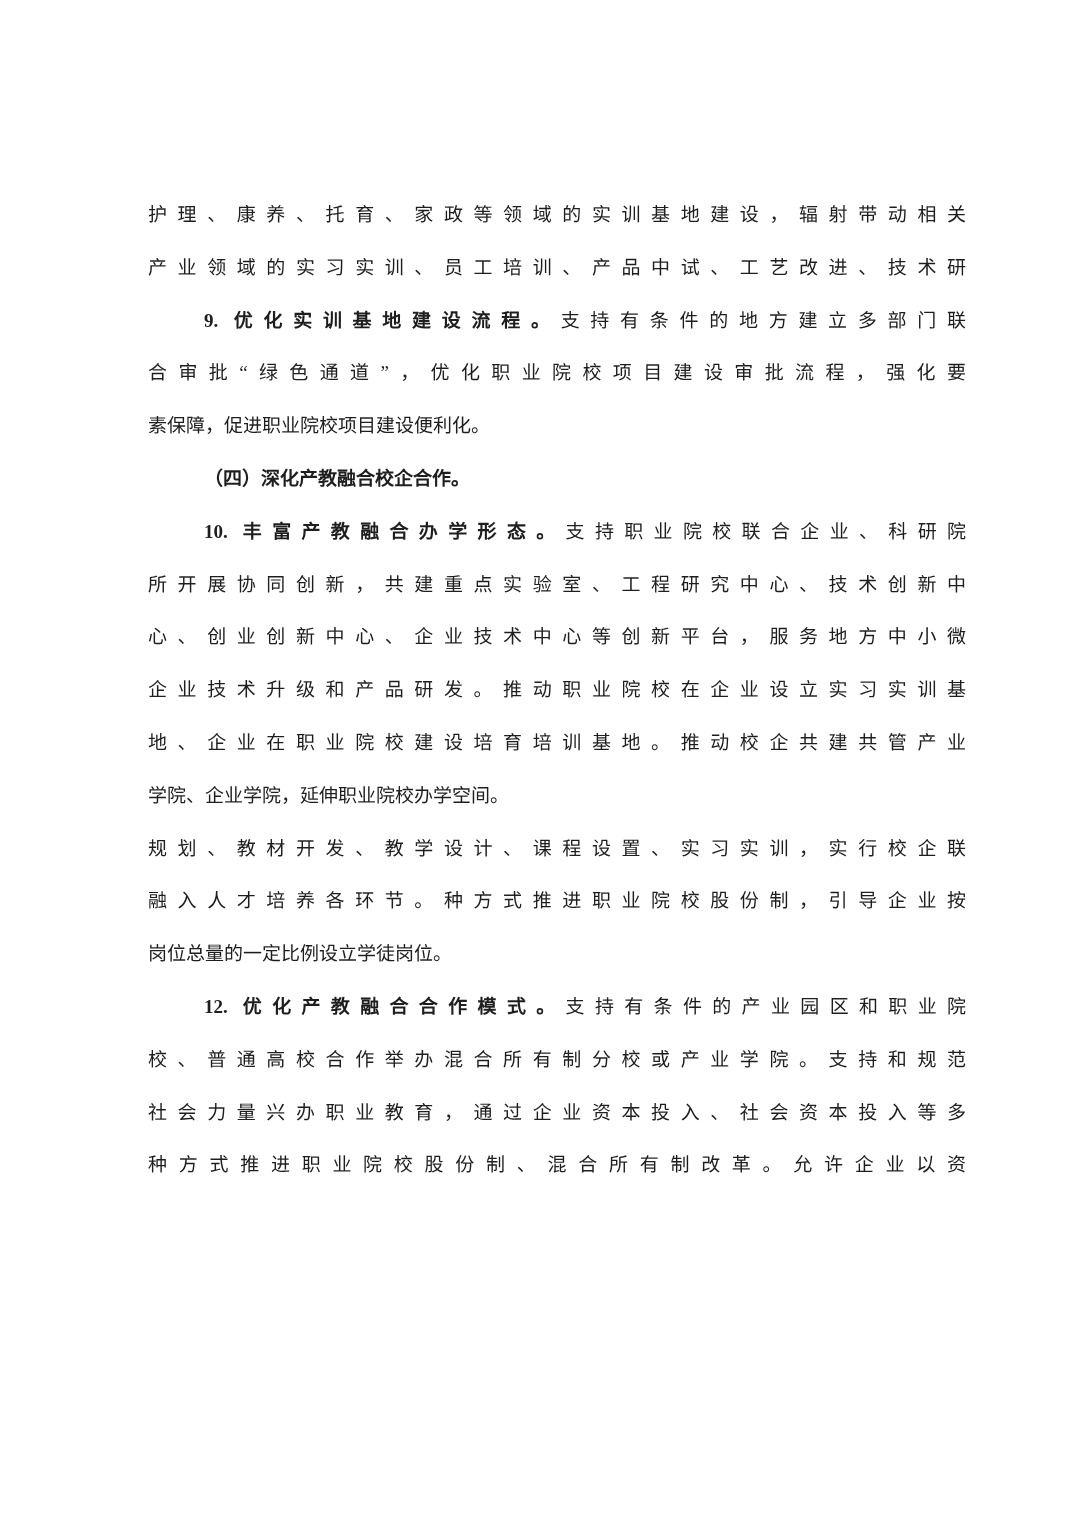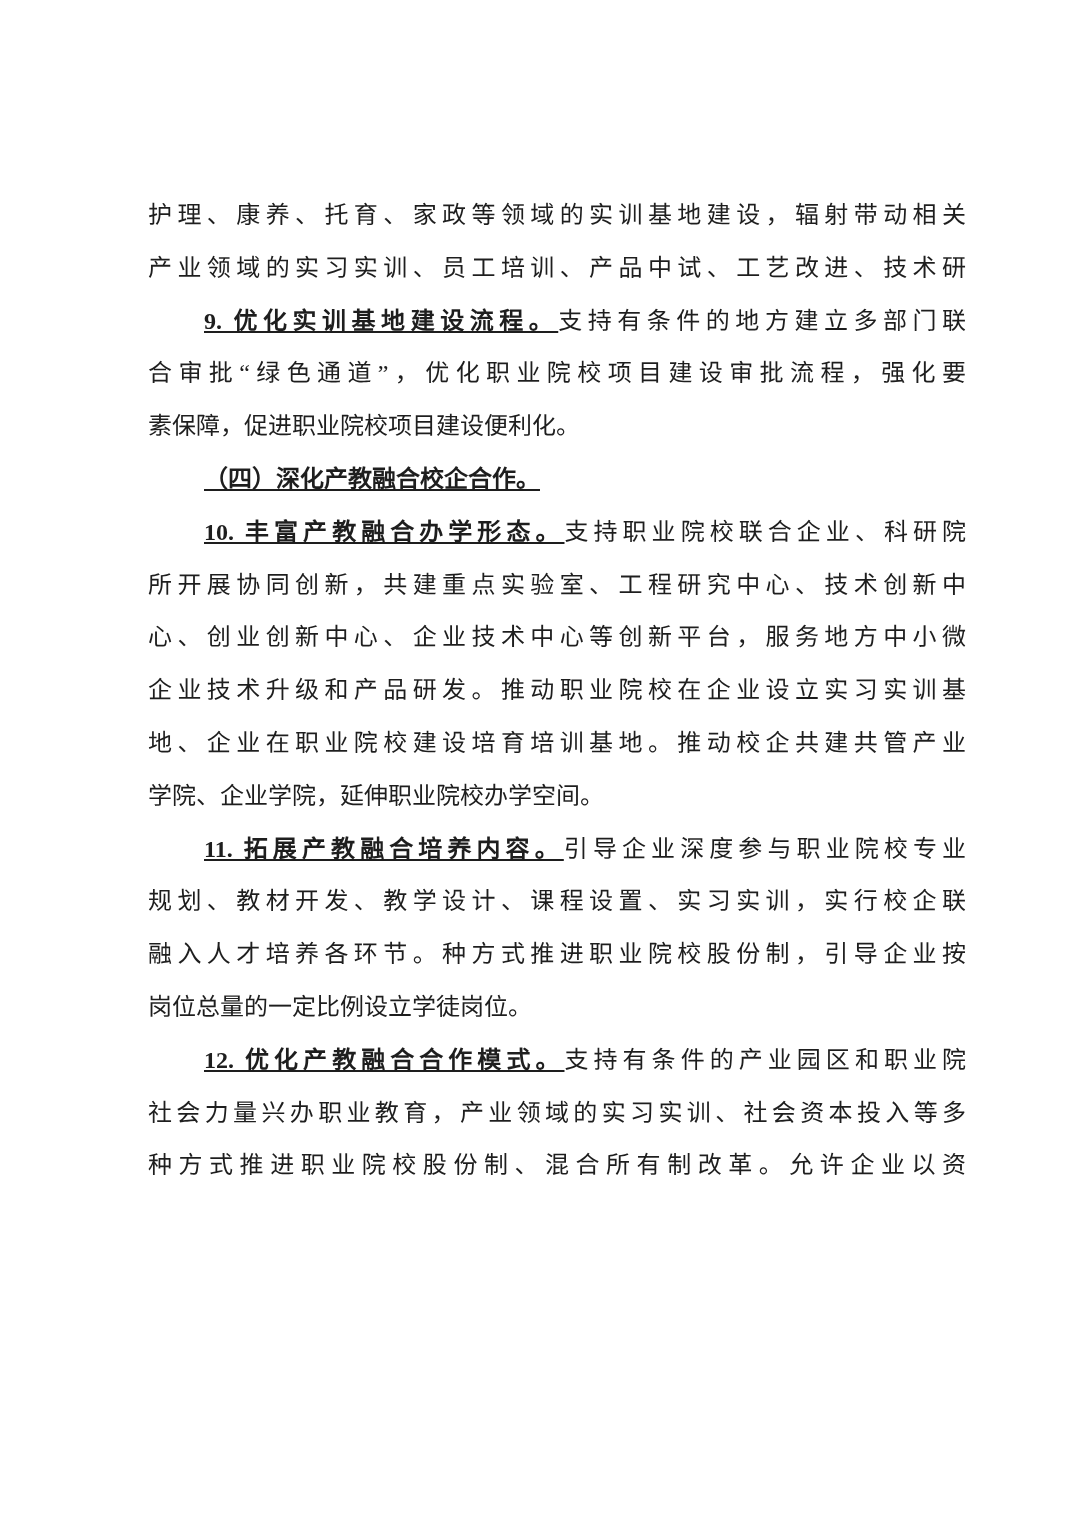--- a/index.html
+++ b/index.html
@@ -17,58 +17,57 @@
     position: absolute;
     left: 148px;
     top: 189px;
     width: 818px;
     color: #1e1e1e;
     font-family: "Liberation Serif", "DejaVu Serif", serif;
   }
   .line {
     height: 52.8px;
     line-height: 52.8px;
-    font-size: 24px;
+    font-size: 19px;
     letter-spacing: 0;
   }
   .line.justify {
     text-align: justify;
     text-align-last: justify;
     text-justify: inter-character;
   }
   .line.plain {
     text-align: left;
     text-align-last: left;
   }
   .line.indent {
     text-indent: 56px;
   }
   .seg.bold {
     font-weight: bold;
-    text-decoration: underline;
   }
 </style>
 </head>
 <body>
 
 <div class="doc-page">
   <div style="color: rgb(30, 30, 30);">
       <div class="line justify"><span class="seg">护理、康养、托育、家政等领域的实训基地建设，辐射带动相关</span></div>
       <div class="line justify"><span class="seg">产业领域的实习实训、员工培训、产品中试、工艺改进、技术研</span></div>
       <div class="line justify indent"><span class="seg bold">9. 优化实训基地建设流程。</span><span class="seg">支持有条件的地方建立多部门联</span></div>
       <div class="line justify"><span class="seg">合审批“绿色通道”，优化职业院校项目建设审批流程，强化要</span></div>
       <div class="line plain"><span class="seg">素保障，促进职业院校项目建设便利化。</span></div>
       <div class="line plain indent"><span class="seg bold">（四）深化产教融合校企合作。</span></div>
       <div class="line justify indent"><span class="seg bold">10. 丰富产教融合办学形态。</span><span class="seg">支持职业院校联合企业、科研院</span></div>
       <div class="line justify"><span class="seg">所开展协同创新，共建重点实验室、工程研究中心、技术创新中</span></div>
       <div class="line justify"><span class="seg">心、创业创新中心、企业技术中心等创新平台，服务地方中小微</span></div>
       <div class="line justify"><span class="seg">企业技术升级和产品研发。推动职业院校在企业设立实习实训基</span></div>
       <div class="line justify"><span class="seg">地、企业在职业院校建设培育培训基地。推动校企共建共管产业</span></div>
       <div class="line plain"><span class="seg">学院、企业学院，延伸职业院校办学空间。</span></div>
-      <div class="line justify indent"><span class="seg bold">11. 拓展产教融合培养内容。</span><span class="seg">引导企业深度参与职业院校专业</span></div>
       <div class="line justify"><span class="seg">规划、教材开发、教学设计、课程设置、实习实训，实行校企联</span></div>
       <div class="line justify"><span class="seg">融入人才培养各环节。种方式推进职业院校股份制，引导企业按</span></div>
       <div class="line plain"><span class="seg">岗位总量的一定比例设立学徒岗位。</span></div>
       <div class="line justify indent"><span class="seg bold">12. 优化产教融合合作模式。</span><span class="seg">支持有条件的产业园区和职业院</span></div>
-      <div class="line justify"><span class="seg">社会力量兴办职业教育，产业领域的实习实训、社会资本投入等多</span></div>
+      <div class="line justify"><span class="seg">校、普通高校合作举办混合所有制分校或产业学院。支持和规范</span></div>
+      <div class="line justify"><span class="seg">社会力量兴办职业教育，通过企业资本投入、社会资本投入等多</span></div>
       <div class="line justify"><span class="seg">种方式推进职业院校股份制、混合所有制改革。允许企业以资</span></div>
     </div>
 </div>
 
 </body></html>

